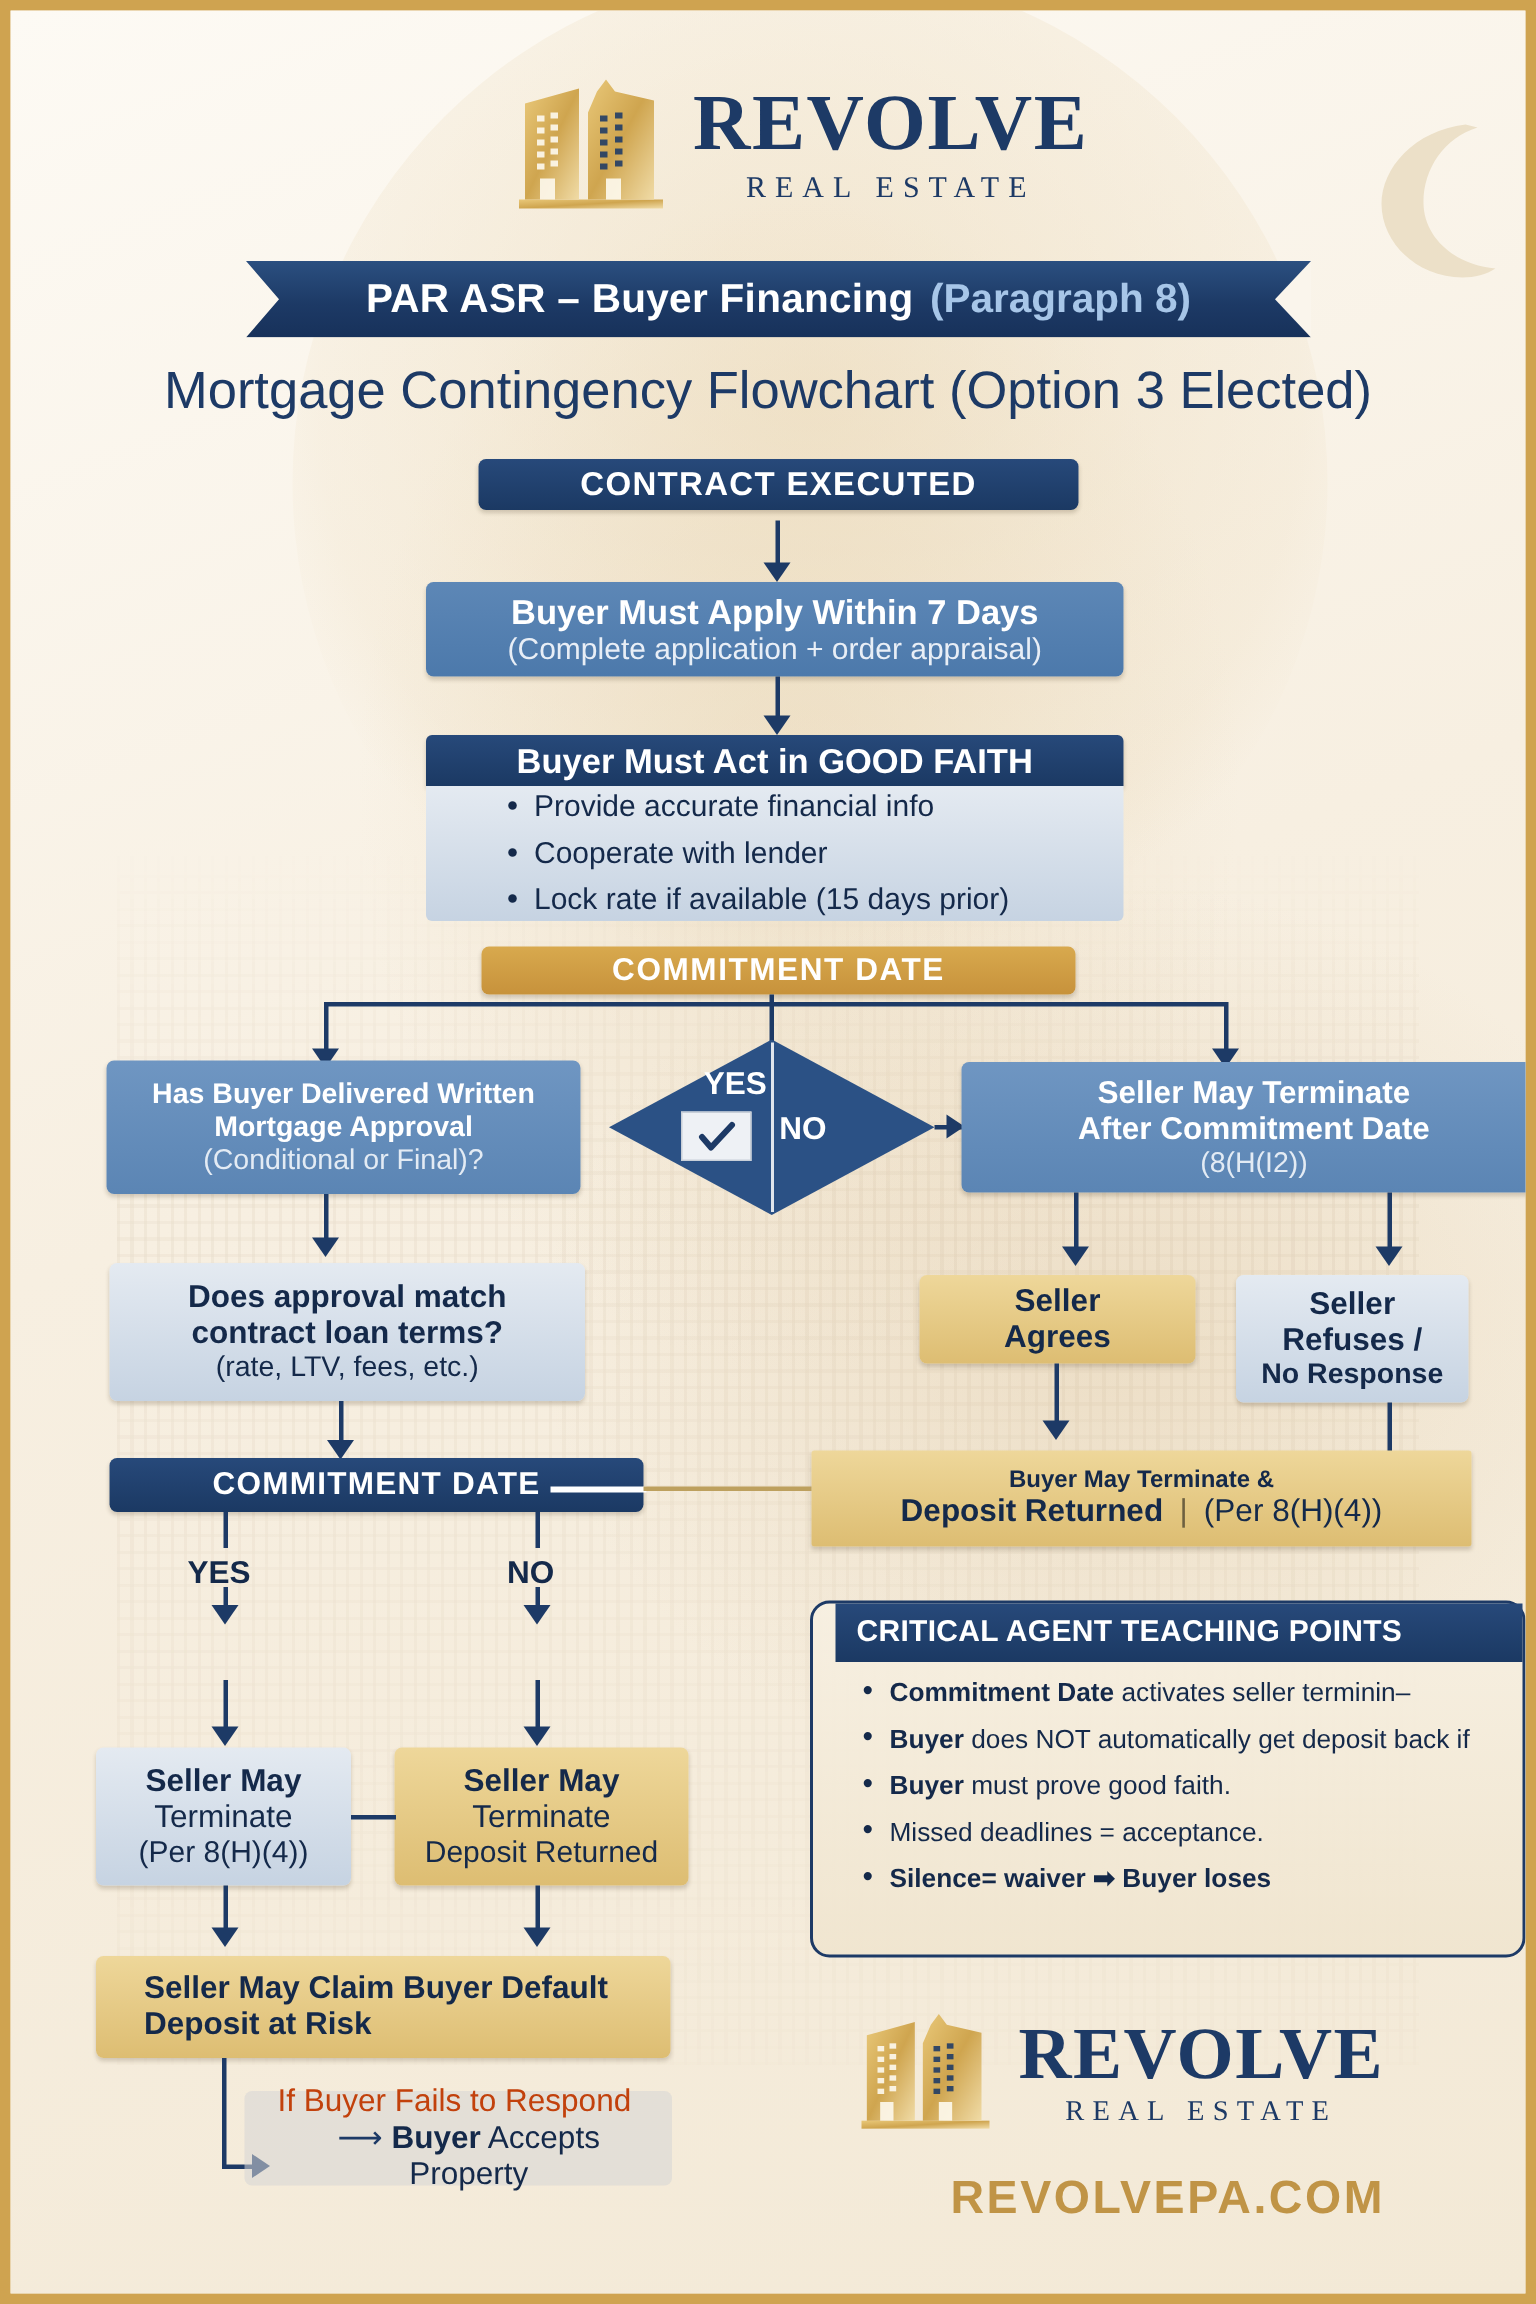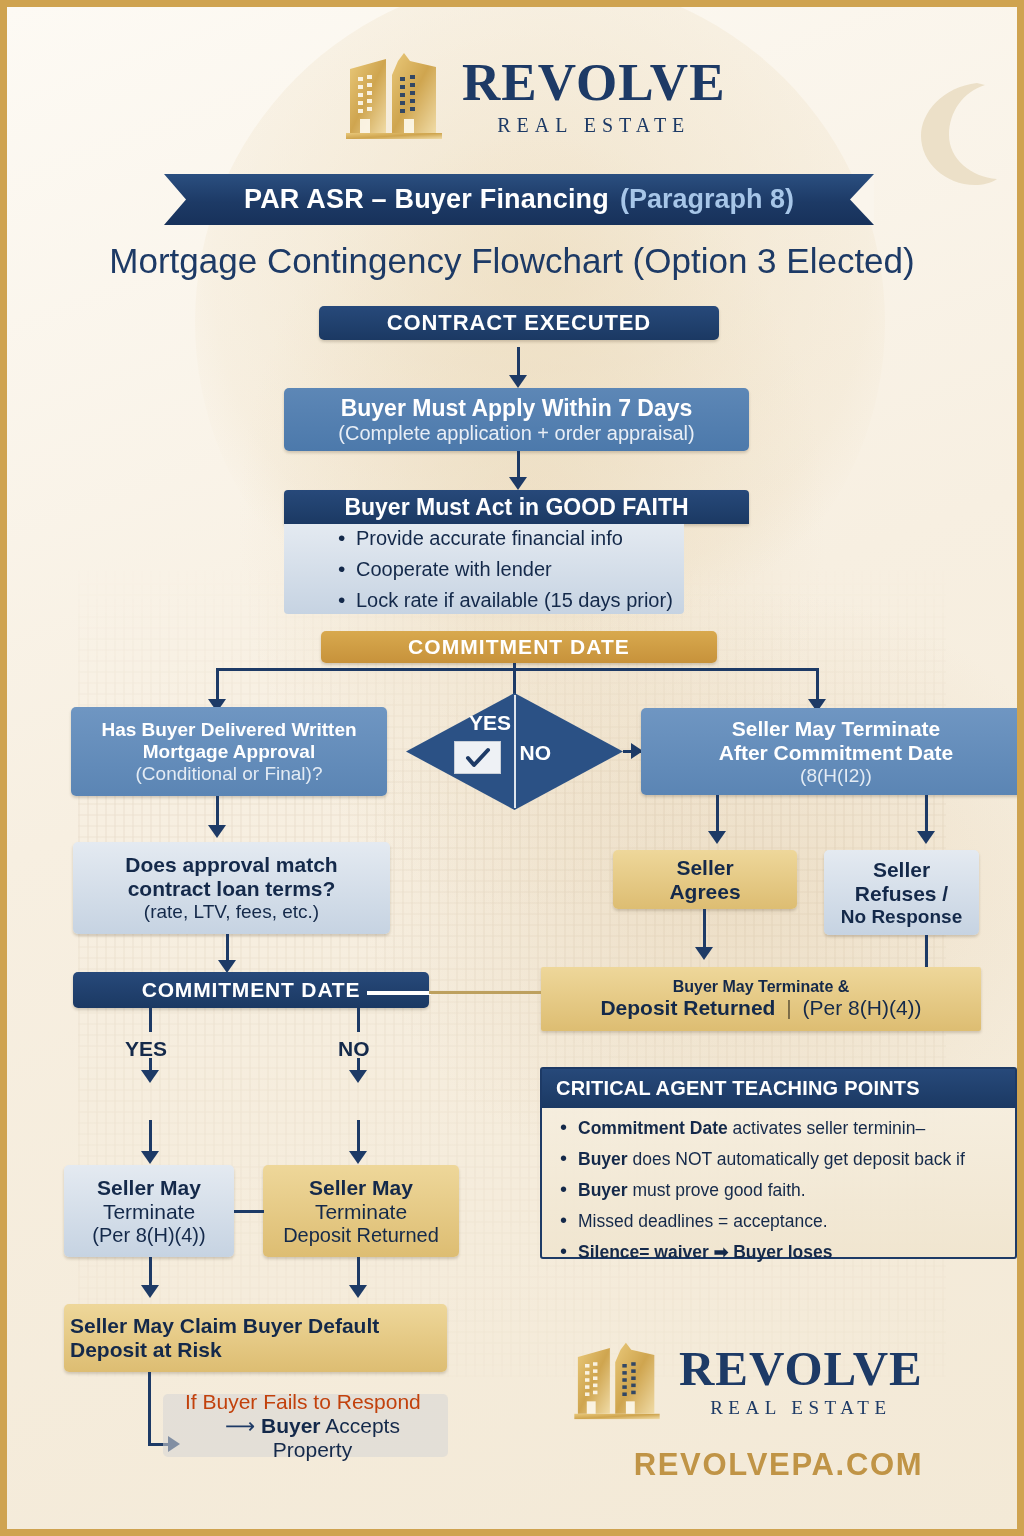--- a/index.html
+++ b/index.html
@@ -128,23 +128,23 @@
   #no-lbl { position:absolute; left:50%; top:48px; transform:translateX(16%);  color:#fff; font-weight:700; font-size:21px;}
   #check-box{
     position:absolute; left:48px; top:48px; width:47px; height:33px;
     background:#eef1f5; border:1px solid #c8cfd8;
     display:flex; align-items:center; justify-content:center;
   }
   #check-box svg{ width:26px; height:22px; }
 
   
   #teach{
-    position:absolute; left:533px; top:1060px; width:477px; height:192px;
+    position:absolute; left:533px; top:1060px; width:477px; height:238px;
     background:linear-gradient(180deg, rgba(247,240,226,.92), rgba(240,229,207,.92));
-    border:2px solid #1d3a66; border-radius:3px;
+    border:2px solid #1d3a66; border-radius:13px;padding-left:15px;
   }
   #teach-head{
     height:39px; background:linear-gradient(180deg,#27497a,#1b3963);
     color:#fff; display:flex; align-items:center; padding-left:14px;
     font-size:20px; font-weight:700; letter-spacing:.2px;
   }
   #teach ul{ list-style:none; padding:10px 8px 0 16px; }
   #teach li{
     position:relative; padding-left:20px; margin-bottom:10px;
     font-size:17.5px; color:#14294a; white-space:nowrap;
@@ -240,21 +240,21 @@
   <div class="box steel" style="left:277px; top:381px; width:465px; height:63px;">
     <span class="t1" style="font-size:23px;">Buyer Must Apply Within 7 Days</span>
     <span class="t2" style="font-size:20px; color:#e8eef6;">(Complete application + order appraisal)</span>
   </div>
   <div class="conn vline" style="left:510px; top:444px; height:28px;"></div>
   <div class="arrow-d" style="left:502px; top:470px;"></div>
 
   <div class="box navy" style="left:277px; top:483px; width:465px; height:34px; border-radius:4px 4px 0 0;">
     <span class="t1" style="font-size:23px;">Buyer Must Act in GOOD FAITH</span>
   </div>
-  <div class="box pale" style="left:277px; top:517px; width:400px; height:90px; border-radius:0 0 4px 4px; box-shadow:none; align-items:flex-start; justify-content:center; padding-left:48px;">
+  <div class="box pale" style="left:277px; top:517px; width:465px; height:90px; border-radius:0 0 4px 4px; box-shadow:none; align-items:flex-start; justify-content:center; padding-left:48px;">
     <ul id="gf-list">
       <li>Provide accurate financial info</li>
       <li>Cooperate with lender</li>
       <li>Lock rate if available   (15 days prior)</li>
     </ul>
   </div>
 
   <div class="box goldbar" style="left:314px; top:624px; width:396px; height:32px;">
     <span class="t1" style="font-size:21px; letter-spacing:.05em;">COMMITMENT DATE</span>
   </div>
@@ -368,21 +368,21 @@
     <span class="t2" style="font-size:21px;">Terminate</span>
     <span class="t2" style="font-size:20px;">Deposit Returned</span>
   </div>
   <div class="conn hline" style="left:227px; top:1203px; width:30px;"></div>
 
   <div class="conn vline" style="left:142px; top:1250px; height:30px;"></div>
   <div class="arrow-d" style="left:134px; top:1278px;"></div>
   <div class="conn vline" style="left:350px; top:1250px; height:30px;"></div>
   <div class="arrow-d" style="left:342px; top:1278px;"></div>
 
-  <div class="box gold" style="left:57px; top:1297px; width:383px; height:68px; align-items:flex-start; padding-left:6px;">
+  <div class="box gold" style="left:57px; top:1297px; width:383px; height:68px; align-items:flex-start; padding-left:32px;">
     <span class="t1" style="font-size:21px;">Seller May Claim Buyer Default</span>
     <span class="t1" style="font-size:21px;">Deposit at Risk</span>
   </div>
 
   <div class="conn vline" style="left:141px; top:1365px; height:74px;"></div>
   <div class="conn hline" style="left:141px; top:1436px; width:24px;"></div>
   <div class="arrow-r" style="left:161px; top:1429px;"></div>
 
   <div class="box" style="left:156px; top:1387px; width:285px; height:63px; background:rgba(214,214,214,.55); box-shadow:none; align-items:flex-start; padding-left:22px;">
     <span style="font-size:21px; color:#c2410c;">If Buyer Fails to Respond</span>

